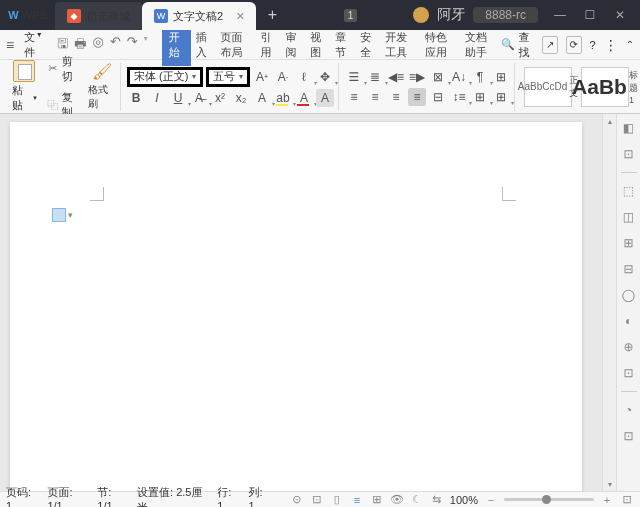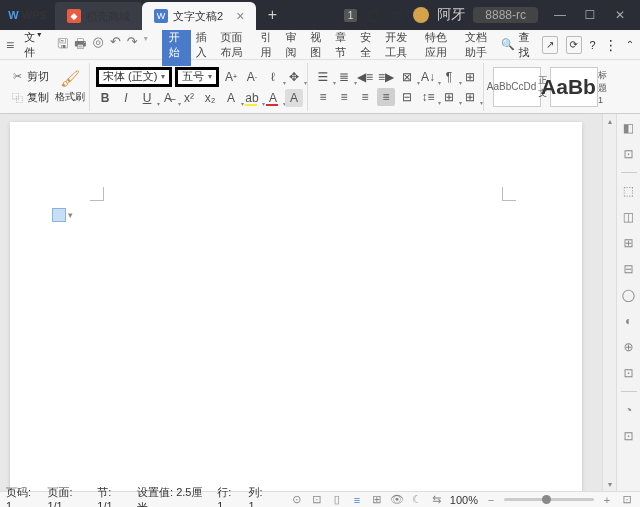--- a/index.html
+++ b/index.html
@@ -143,20 +143,27 @@
     <span class="icon-box">⟳</span>
     <span>?</span>
     <span style="font-size:14px">⋮</span>
     <span style="font-size:10px">⌃</span>
   </div>
 </div>
 
 <div class="ribbon">
   <div class="rib-group">
     <div class="rib-row">
+      <div class="paste-big">
+        <div class="paste-icon"></div>
+        <span style="font-size:10px;display:flex;align-items:center;gap:1px">
+            <span>粘贴</span>
+            <span style="font-size:7px">▾</span>
+          </span>
+      </div>
       <div style="display:flex;flex-direction:column;gap:4px">
         <span class="small-btn">
             <span class="small-ico">✂</span>
             <span>剪切</span>
           </span>
         <span class="small-btn">
             <span class="small-ico">⿻</span>
             <span>复制</span>
           </span>
       </div>

